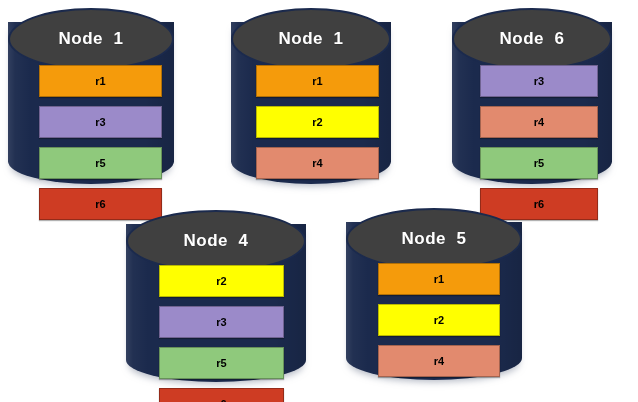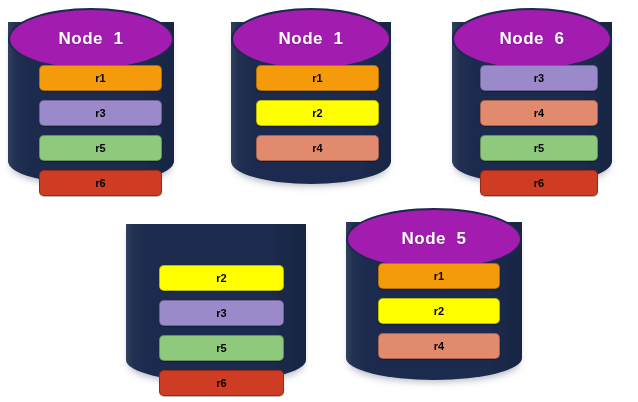--- a/index.html
+++ b/index.html
@@ -38,21 +38,21 @@
       rgba(0,0,0,0.13) 100%);
     pointer-events:none;
   }
   
   .cyl-top{
     position:absolute;
     left:0; right:0;
     top:0;
     height:62px;
     border-radius:50%;
-    background:#a21caf;
+    background:#404040;
     border:2px solid #1b2a4d;
     box-sizing:border-box;
     display:flex;
     align-items:center;
     justify-content:center;
   }
   .node-label{
     color:#ffffff;
     font-weight:bold;
     font-size:17px;
@@ -62,22 +62,22 @@
     user-select:none;
   }
 
   
   .bars{
     position:absolute;
     left:0; right:0;
     top:0;
   }
   .bar{
-    height:26px;
-    border-radius:5px;
+    height:32px;
+    border-radius:0;
     margin-bottom:9px;
     display:flex;
     align-items:center;
     justify-content:center;
     border:1px solid rgba(0,0,0,0.28);
     box-sizing:border-box;
     box-shadow:0 1px 1px rgba(0,0,0,0.30);
   }
   .bar:last-child{margin-bottom:0;}
   .bar-label{
@@ -163,20 +163,23 @@
         </div>
       </div>
     </div>
   </div>
 
   <div class="node" style="left:126px;top:210px;width:180px;height:182px;">
     <div class="cyl-wrap">
       <div class="cyl-body">
         <div class="cyl-shade"></div>
       </div>
+      <div class="cyl-top">
+        <span class="node-label">Node  4</span>
+      </div>
       <div class="bars" style="top:55px;left:33px;right:22px;">
         <div class="bar" style="background:#ffff00;">
           <span class="bar-label">r2</span>
         </div>
         <div class="bar" style="background:#9b8ac9;">
           <span class="bar-label">r3</span>
         </div>
         <div class="bar" style="background:#8fc97c;">
           <span class="bar-label">r5</span>
         </div>

